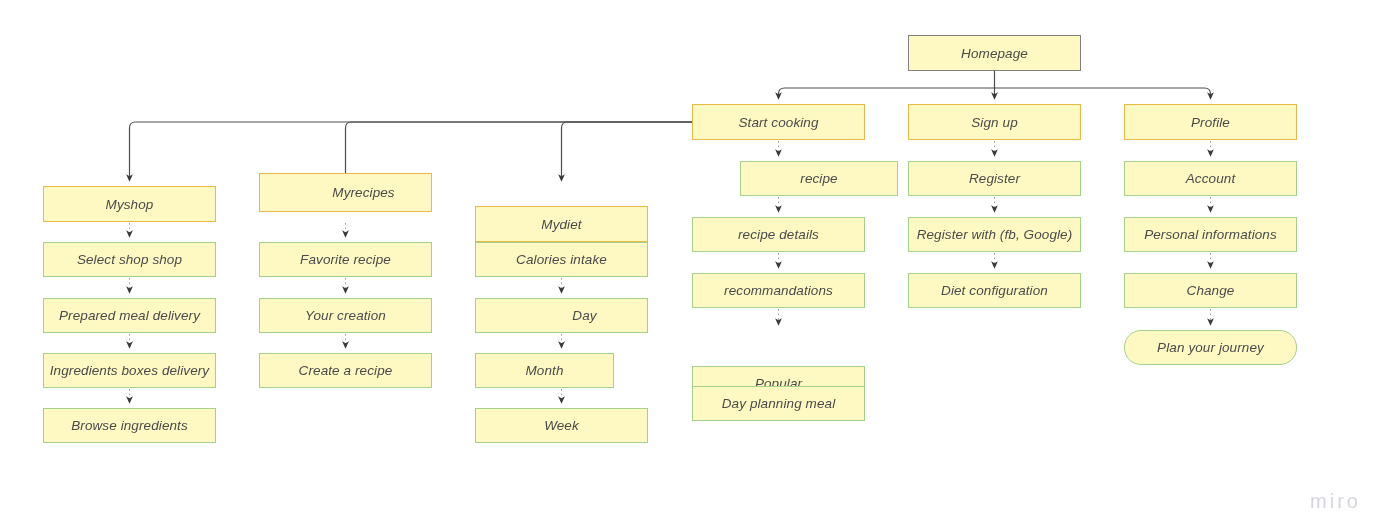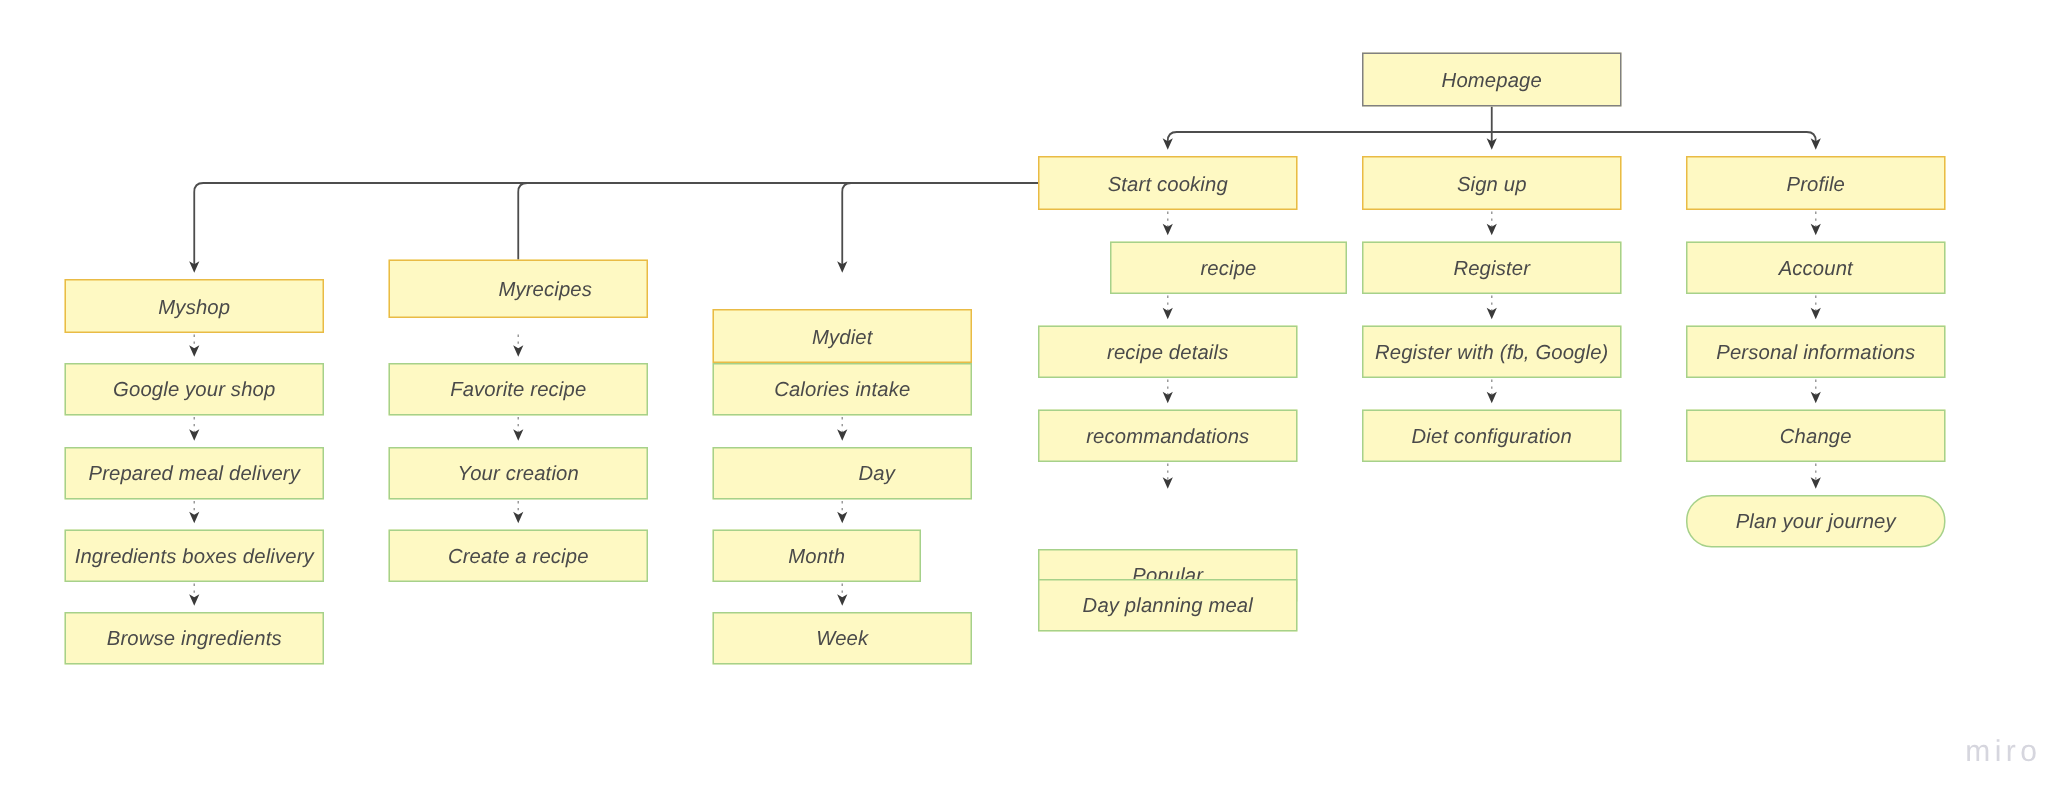--- a/index.html
+++ b/index.html
@@ -129,21 +129,21 @@
       <div class="node leaf" style="left: 1124px; top: 273px; width: 173px; height: 35px;">
         <span>Change</span>
       </div>
       <div class="node leaf" style="left: 1124px; top: 330px; width: 173px; height: 35px; border-radius: 17px;">
         <span>Plan your journey</span>
       </div>
       <div class="node cat" style="left: 43px; top: 186px; width: 173px; height: 36px;">
         <span>Myshop</span>
       </div>
       <div class="node leaf" style="left: 43px; top: 242px; width: 173px; height: 35px;">
-        <span>Google your shop</span>
+        <span>Select shop shop</span>
       </div>
       <div class="node leaf" style="left: 43px; top: 298px; width: 173px; height: 35px;">
         <span>Prepared meal delivery</span>
       </div>
       <div class="node leaf" style="left: 43px; top: 353px; width: 173px; height: 35px;">
         <span>Ingredients boxes delivery</span>
       </div>
       <div class="node leaf" style="left: 43px; top: 408px; width: 173px; height: 35px;">
         <span>Browse ingredients</span>
       </div>

